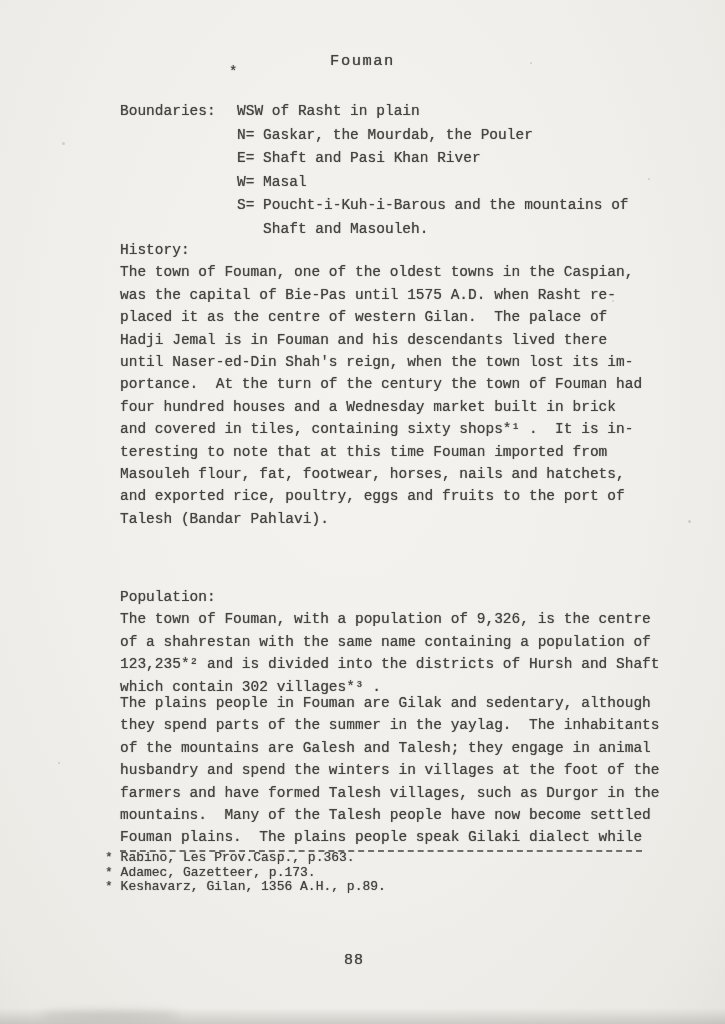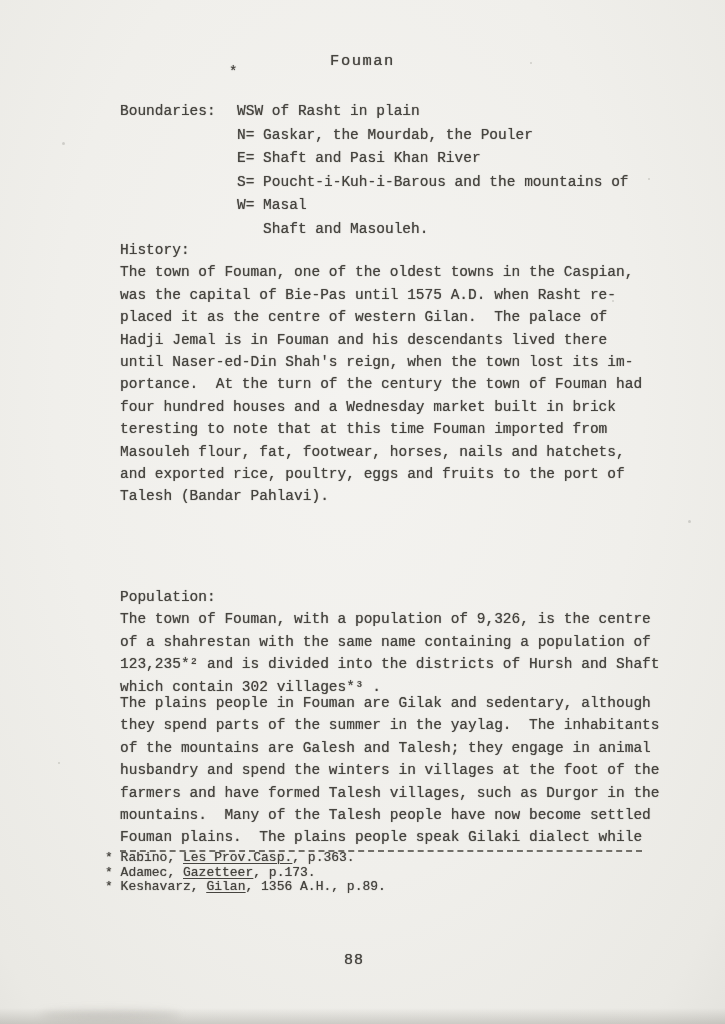--- a/index.html
+++ b/index.html
@@ -54,21 +54,21 @@
     display: inline-block;
     border-bottom: 2px dashed rgba(72, 70, 63, 0.75);
     padding-bottom: 1px;
   }
   .footnotes {
     position: absolute;
     left: 105px;
     top: 851px;
   }
   .footnotes .fn { font-size: 13px; line-height: 14.5px; }
-  .fn .work { text-decoration: underline; text-underline-offset: 2px; margin-top: 12px; }
+  .fn .work { text-underline-offset: 2px; margin-top: 12px; }
   .page-number {
     position: absolute;
     top: 952px;
     left: 0;
     width: 708px;
     text-align: center;
     font-size: 15px;
     letter-spacing: 1px;
   }
   .speckle {
@@ -99,35 +99,36 @@
 
   <div class="title ink">Fouman</div>
   <div class="stray-mark ink">*</div>
 
   <div class="boundaries ink">
     <div class="label-col">Boundaries:</div>
     <div>
       <div class="line">WSW of Rasht in plain</div>
       <div class="line">N= Gaskar, the Mourdab, the Pouler</div>
       <div class="line">E= Shaft and Pasi Khan River</div>
+      <div class="line">W= Masal</div>
       <div class="line">S= Poucht-i-Kuh-i-Barous and the mountains of</div>
-      <div class="line">W= Masal</div>
       <div class="line">   Shaft and Masouleh.</div>
     </div>
   </div>
 
   <div class="history-block ink">
     <div class="heading">History:</div>
     <div class="line">The town of Fouman, one of the oldest towns in the Caspian,</div>
     <div class="line">was the capital of Bie-Pas until 1575 A.D. when Rasht re-</div>
     <div class="line">placed it as the centre of western Gilan.  The palace of</div>
     <div class="line">Hadji Jemal is in Fouman and his descendants lived there</div>
     <div class="line">until Naser-ed-Din Shah's reign, when the town lost its im-</div>
     <div class="line">portance.  At the turn of the century the town of Fouman had</div>
     <div class="line">four hundred houses and a Wednesday market built in brick</div>
+    <div class="line">and covered in tiles, containing sixty shops*¹ .  It is in-</div>
     <div class="line">teresting to note that at this time Fouman imported from</div>
     <div class="line">Masouleh flour, fat, footwear, horses, nails and hatchets,</div>
     <div class="line">and exported rice, poultry, eggs and fruits to the port of</div>
     <div class="line">Talesh (Bandar Pahlavi).</div>
   </div>
 
   <div class="population-block ink">
     <div class="heading">Population:</div>
     <div class="line">The town of Fouman, with a population of 9,326, is the centre</div>
     <div class="line">of a shahrestan with the same name containing a population of</div>

